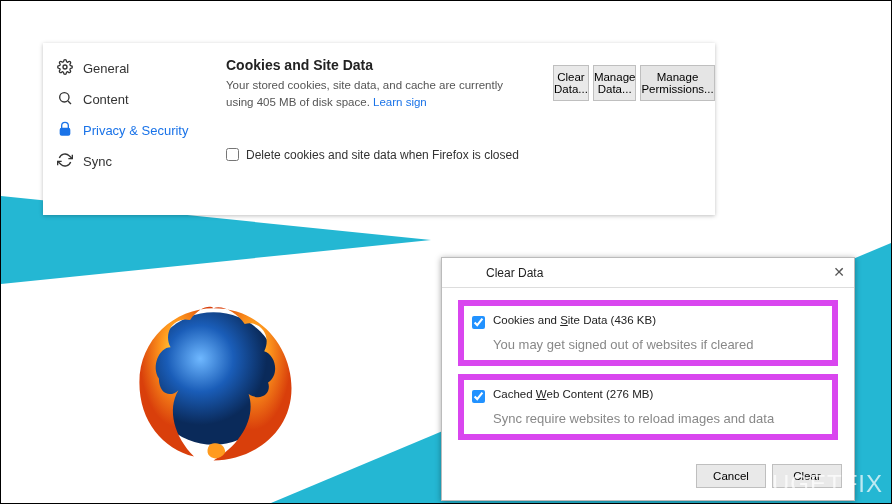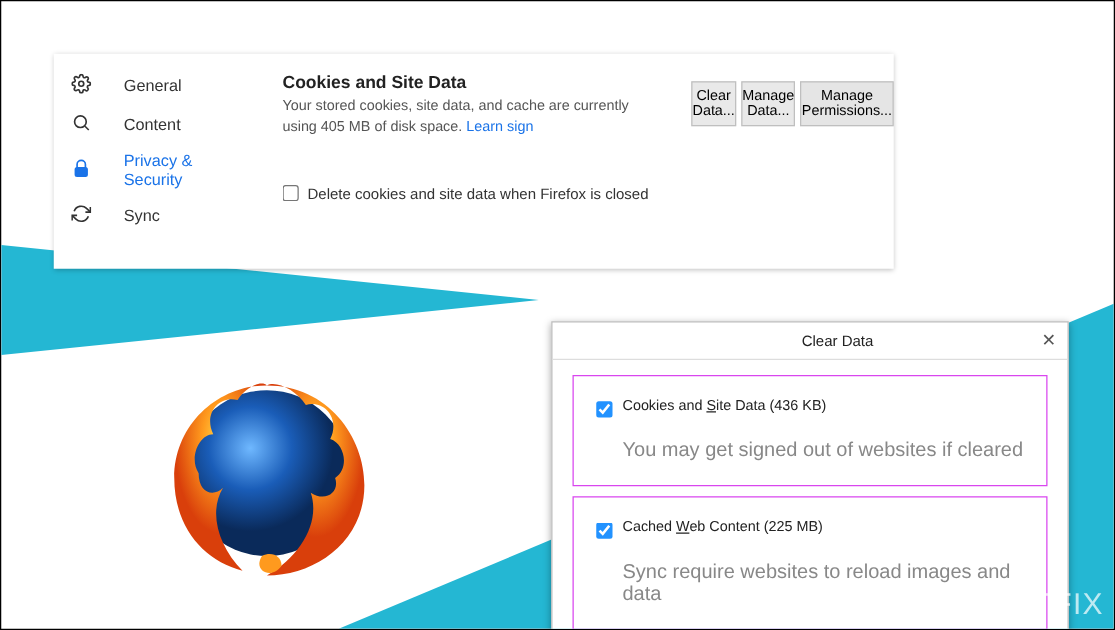--- a/index.html
+++ b/index.html
@@ -33,21 +33,21 @@
 
     
     .settings-panel {
       position: absolute; left: 42px; top: 42px;
       width: 672px; height: 172px;
       background: #fff; box-shadow: 0 1px 4px rgba(0,0,0,0.25);
       display: flex; z-index: 2;
     }
     .sidebar { width: 165px; padding: 10px 0; display: flex; flex-direction: column; }
     .sidebar-item {
-      display: flex; align-items: center; gap: 26px;
+      display: flex; align-items: center; gap: 10px;
       padding: 6px 14px; font-size: 13px; color: #333; cursor: pointer;
     }
     .sidebar-item.active { color: #1a73e8; }
     .sidebar-item svg { width: 16px; height: 16px; }
     .content-area { flex: 1; padding: 14px 18px 10px; position: relative; }
     .section-title { font-size: 14px; font-weight: 600; color: #222; margin-bottom: 4px; }
     .section-desc { font-size: 11.5px; color: #555; line-height: 1.5; width: 300px; }
     .learn-more { color: #1a73e8; cursor: pointer; }
     .checkbox-row { display: flex; align-items: center; gap: 7px; margin-top: 36px; font-size: 12px; color: #333; }
     .checkbox-row input { width: 13px; height: 13px; }
@@ -60,33 +60,33 @@
     .manage-perm { background: #e5e5e5; }
 
     
     .dialog {
       position: absolute; left: 440px; top: 256px;
       width: 414px; background: #fff;
       box-shadow: 0 1px 6px rgba(0,0,0,0.35);
       border: 1px solid #bbb; z-index: 3;
     }
     .dialog-titlebar {
-      display: flex; align-items: center; justify-content: center;
+      display: flex; align-items: center; justify-content: flex-start;
       height: 30px; border-bottom: 1px solid #ddd; position: relative;
       font-size: 12px; color: #222; padding-left: 44px;
     }
     .dialog-close { position: absolute; right: 6px; top: 6px; width: 18px; height: 18px; text-align: center;
       font-size: 14px; color: #555; cursor: pointer; }
     .dialog-body { padding: 12px 16px 8px; }
     .dialog-desc { font-size: 11px; color: #555; line-height: 1.5; margin-bottom: 12px; }
-    .option-box { border: 1px solid #d946ef; padding: 18px; margin-bottom: 8px; }
+    .option-box { border: 6px solid #d946ef; padding: 8px; margin-bottom: 8px; }
     .opt-row { display: flex; align-items: flex-start; gap: 8px; }
     .opt-row input { margin-top: 2px; accent-color: #2292ff; }
     .opt-label { font-size: 11.5px; color: #222; }
-    .opt-sub { font-size: 16px; color: #888; margin-left: 21px; margin-top: 18px; }
+    .opt-sub { font-size: 13px; color: #888; margin-left: 21px; margin-top: 8px; }
     .dialog-footer { display: flex; justify-content: flex-end; gap: 6px; padding: 8px 12px 12px; }
     .dialog-footer .btn { width: 70px; }
 
     .underline { text-decoration: underline; }
   </style>
 </head>
 <body>
 
 <div class="bg-triangle-left"></div>
 <div class="bg-triangle-right"></div>
@@ -175,21 +175,21 @@
           <span>Cookies and </span><span class="underline">S</span><span>ite Data (436 KB)</span>
         </span>
       </label>
       <div class="opt-sub">You may get signed out of websites if cleared</div>
     </div>
 
     <div class="option-box">
       <label class="opt-row">
         <input type="checkbox" checked="" style="">
         <span class="opt-label">
-          <span>Cached </span><span class="underline">W</span><span>eb Content (225 MB)</span>
+          <span>Cached </span><span class="underline">W</span><span>eb Content (276 MB)</span>
         </span>
       </label>
       <div class="opt-sub">Sync require websites to reload images and data</div>
     </div>
   </div>
   <div class="dialog-footer">
     <button class="btn">Cancel</button>
     <button class="btn">Clear</button>
   </div>
 </div>

